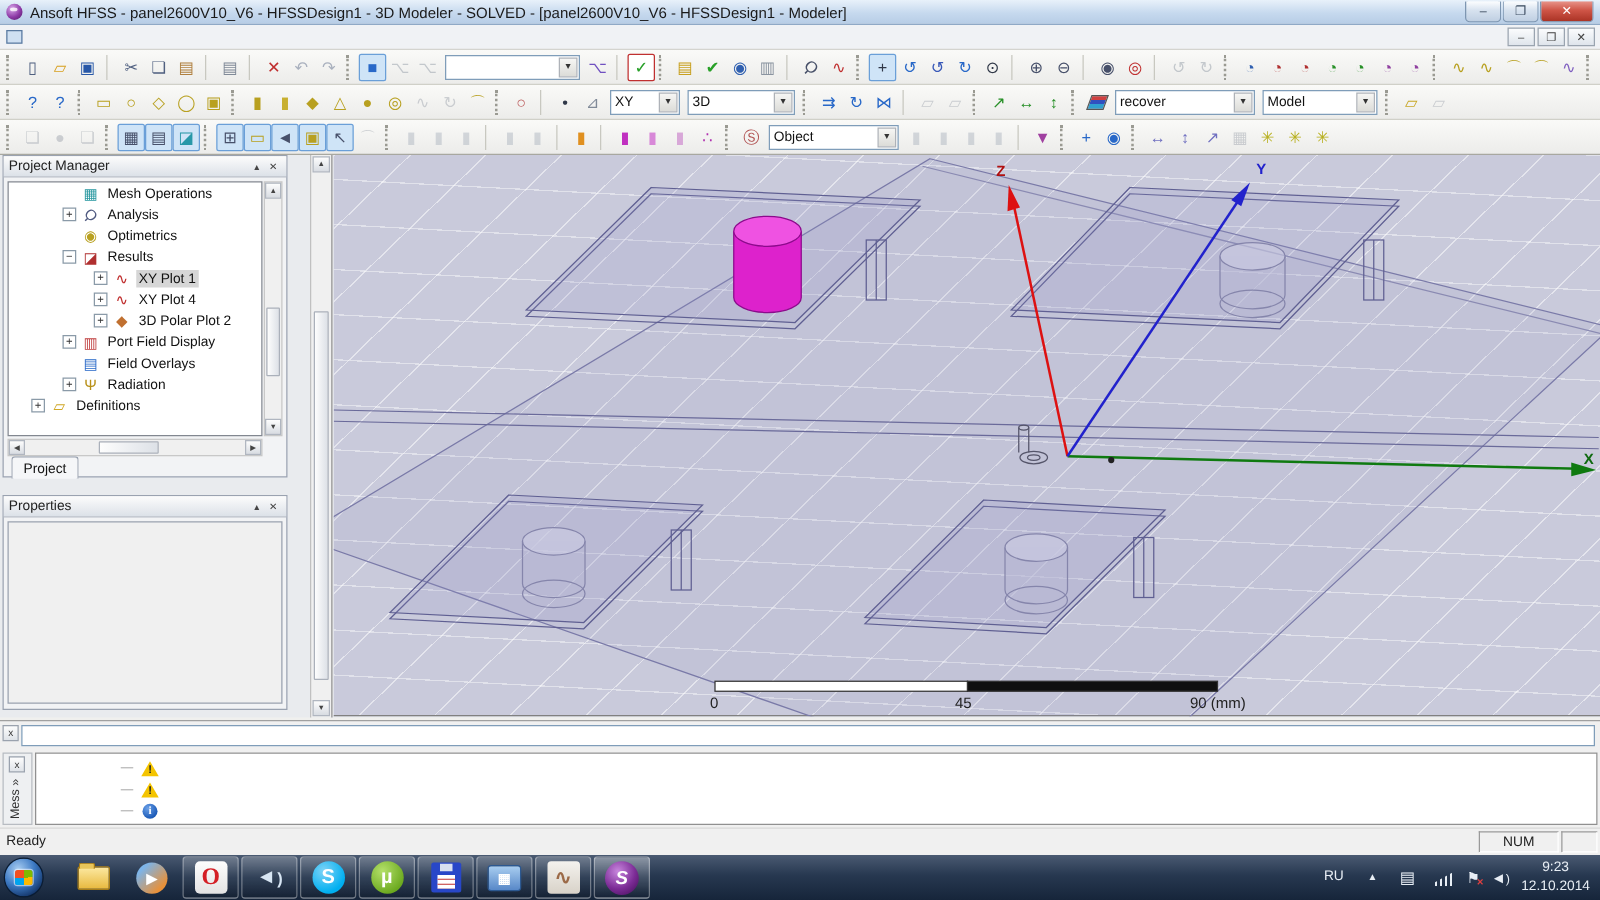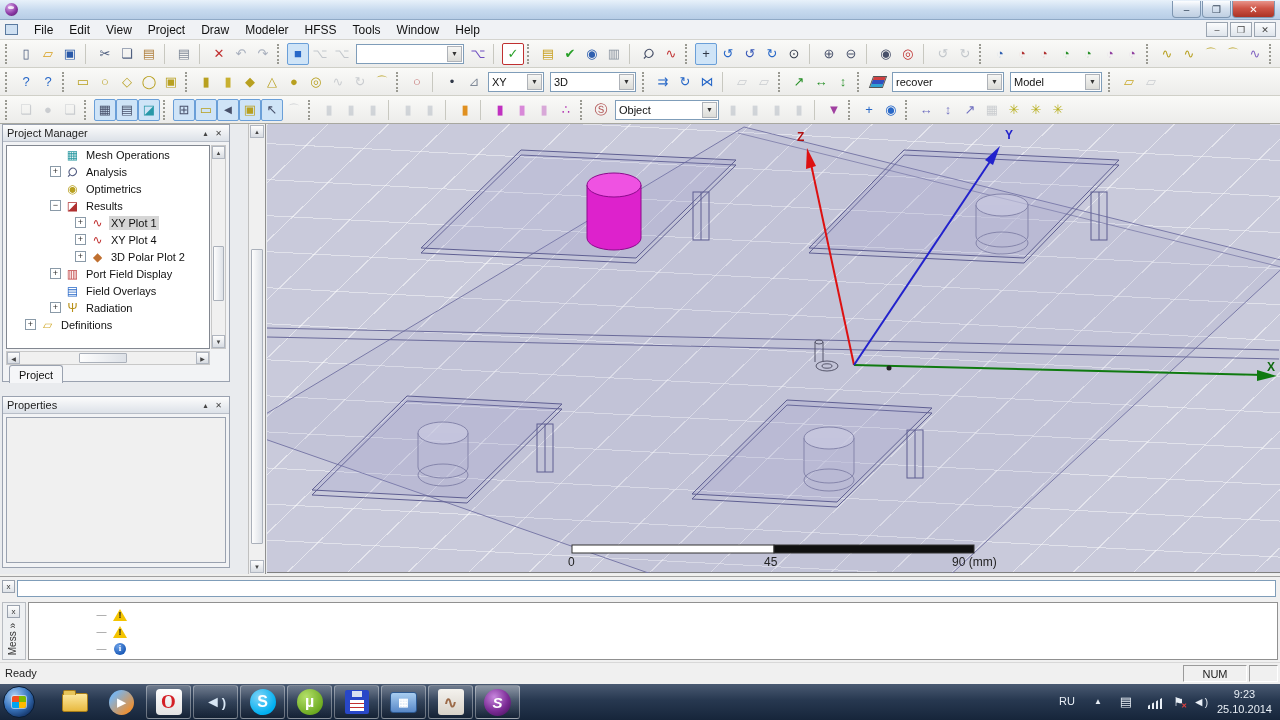--- a/index.html
+++ b/index.html
@@ -159,30 +159,30 @@
   .tray-flag::after { content:"✕"; position:absolute; right:-3px; bottom:-1px; font-size:7px; color:#e04040; font-weight:bold; }
   .tray-vol { position:absolute; right:72px; top:11px; font-size:12px; }
   .tray-vol::after { content:")"; font-size:10px; }
   .tray-clock { position:absolute; right:8px; top:3px; text-align:center; font-size:11px; line-height:15px; }
 </style>
 </head>
 <body>
 
 <div class="titlebar">
   <span class="app-orb"></span>
+  <span class="title">Ansoft HFSS - panel2600V10_V6 - HFSSDesign1 - 3D Modeler - SOLVED - [panel2600V10_V6 - HFSSDesign1 - Modeler]</span>
   <span class="win-controls">
     <span class="win-btn">–</span>
     <span class="win-btn">❐</span>
     <span class="win-btn close">✕</span>
   </span>
 </div>
 
 <div class="menubar">
   <span class="mdi-icon"></span>
-  <span id="menu-items"><span class="menu-item">File</span><span class="menu-item">Edit</span><span class="menu-item">View</span><span class="menu-item">Project</span><span class="menu-item">Draw</span><span class="menu-item">Modeler</span><span class="menu-item">HFSS</span><span class="menu-item">Tools</span><span class="menu-item">Window</span><span class="menu-item">Help</span></span>
   <span class="mdi-controls">
     <span class="mdi-btn">–</span>
     <span class="mdi-btn">❐</span>
     <span class="mdi-btn">✕</span>
   </span>
 </div>
 
 <div class="toolbar" id="toolbar1">
     <span class="tb-grip"></span>
     <span class="tb-btn">
@@ -816,16 +816,16 @@
       </div></span>
   <div class="tray">
     <span class="tray-lang">RU</span>
     <span class="tray-chev">▲</span>
     <span class="tray-ico" style="right:148px;">▤</span>
     <span class="tray-bars"></span>
     <span class="tray-flag">⚑</span>
     <span class="tray-vol">◄</span>
     <span class="tray-clock">
       <div>9:23</div>
-      <div>25.10.2014</div>
+      <div>12.10.2014</div>
     </span>
   </div>
 </div>
 
 </body></html>

